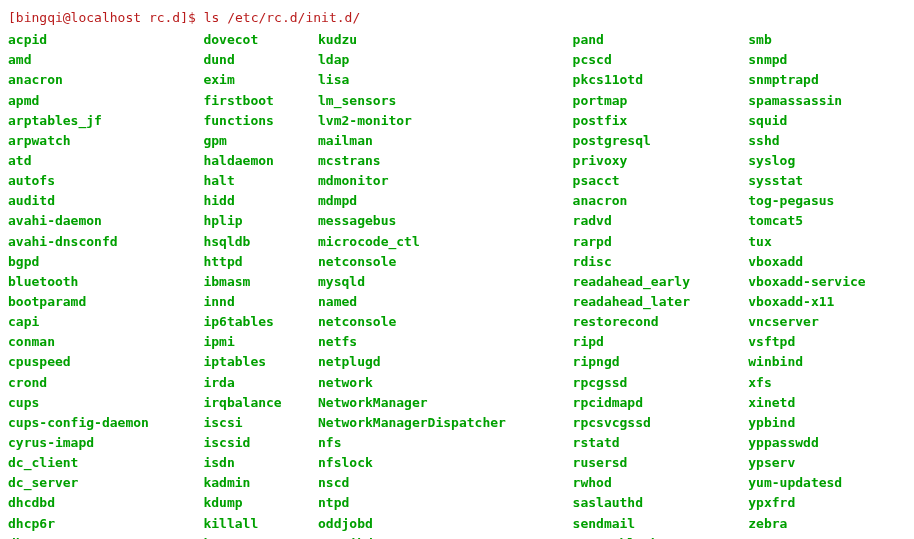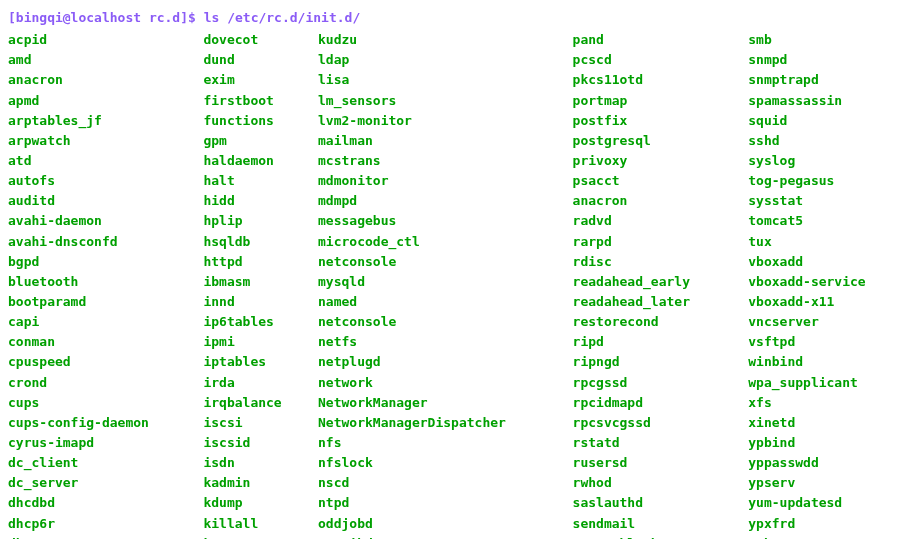--- a/index.html
+++ b/index.html
@@ -7,22 +7,22 @@
       padding: 8px;
       background: #ffffff;
       font-family: "Menlo", "Consolas", "DejaVu Sans Mono", "Courier New", monospace;
       font-size: 13px;
       line-height: 1.55;
       color: #000;
       width: 914px;
       box-sizing: border-box;
     }
     .prompt-line {
-      font-weight: bold;
-      color: #8b5cf6;
+      font-weight: normal;
+      color: #b91c1c;
       white-space: pre;
       margin-bottom: 2px;
     }
     .listing {
       display: flex;
       gap: 18px;
     }
     .col {
       display: flex;
       flex-direction: column;
@@ -157,31 +157,30 @@
       <span class="entry">setroubleshoot</span>
     </div>
   <div class="col col5" id="col5">
       <span class="entry">smb</span>
       <span class="entry">snmpd</span>
       <span class="entry">snmptrapd</span>
       <span class="entry">spamassassin</span>
       <span class="entry">squid</span>
       <span class="entry">sshd</span>
       <span class="entry">syslog</span>
+      <span class="entry">sysstat</span>
       <span class="entry">tog-pegasus</span>
-      <span class="entry">sysstat</span>
       <span class="entry">tomcat5</span>
       <span class="entry">tux</span>
       <span class="entry">vboxadd</span>
       <span class="entry">vboxadd-service</span>
       <span class="entry">vboxadd-x11</span>
       <span class="entry">vncserver</span>
       <span class="entry">vsftpd</span>
       <span class="entry">winbind</span>
-      <span class="entry">wpa_supplicant</span>
       <span class="entry">xfs</span>
       <span class="entry">xinetd</span>
       <span class="entry">ypbind</span>
       <span class="entry">yppasswdd</span>
       <span class="entry">ypserv</span>
       <span class="entry">yum-updatesd</span>
       <span class="entry">ypxfrd</span>
       <span class="entry">zebra</span>
     </div>
 </div>

